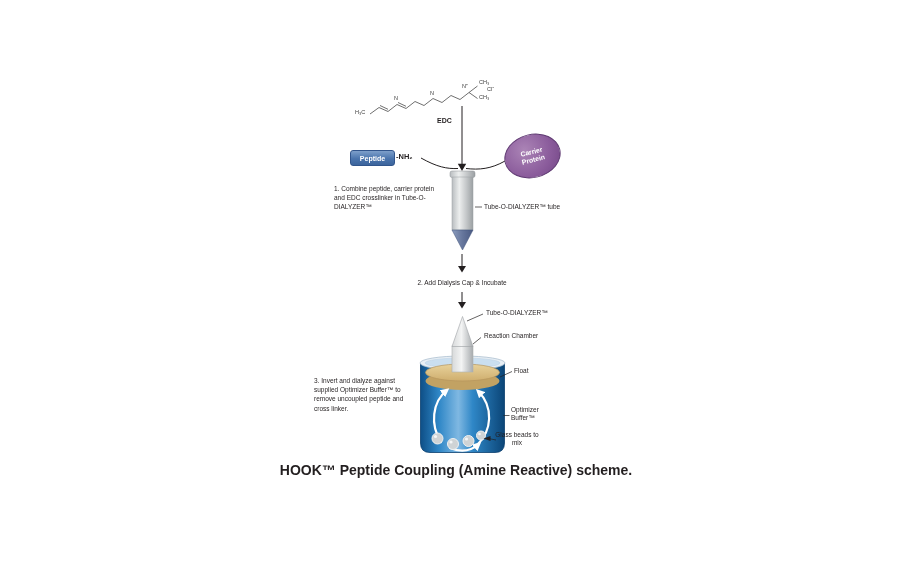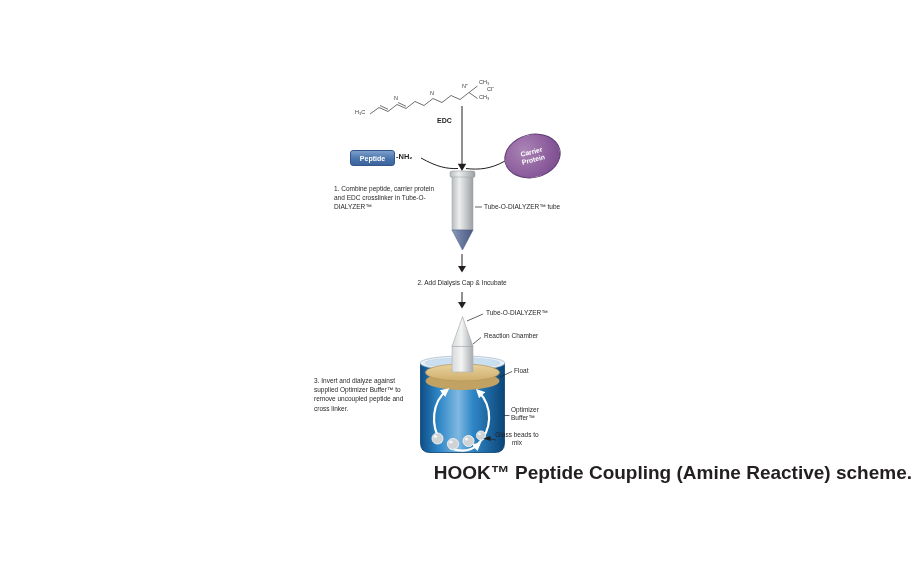--- a/index.html
+++ b/index.html
@@ -13,22 +13,22 @@
   .peptide{position:absolute;left:350px;top:150px;width:45px;height:16px;
            background:linear-gradient(180deg,#7d9fca,#4a74ad 55%,#3c649c);
            border:1px solid #31558c;border-radius:3px;color:#fff;font-size:7px;font-weight:bold;
            display:flex;align-items:center;justify-content:center;box-sizing:border-box;}
   .amine{position:absolute;left:396px;top:152px;font-size:7.5px;font-weight:bold;color:#231f20;}
   .carrier{position:absolute;left:504px;top:134px;width:57px;height:44px;border-radius:50%;
            background:radial-gradient(circle at 38% 32%,#ab84b6,#8a5b9b 60%,#714584);
            border:1px solid #5f3a72;transform:rotate(-14deg);color:#fff;font-weight:bold;
            font-size:6.8px;line-height:1.25;display:flex;flex-direction:column;align-items:center;
            justify-content:center;text-align:center;box-sizing:border-box;}
-  .caption{position:absolute;left:0;right:0;top:462px;text-align:right;
-           font-size:19px;font-weight:600;color:#231f20;}
+  .caption{position:absolute;left:0;right:0;top:462px;text-align:center;
+           font-size:14px;font-weight:600;color:#231f20;}
   .ctr{text-align:center;}
 </style>
 </head>
 <body>
 
 <div class="stage">
 
   <svg class="canvas" viewBox="0 0 912 562">
     <defs>
       <linearGradient id="gTube" x1="0" y1="0" x2="1" y2="0">

